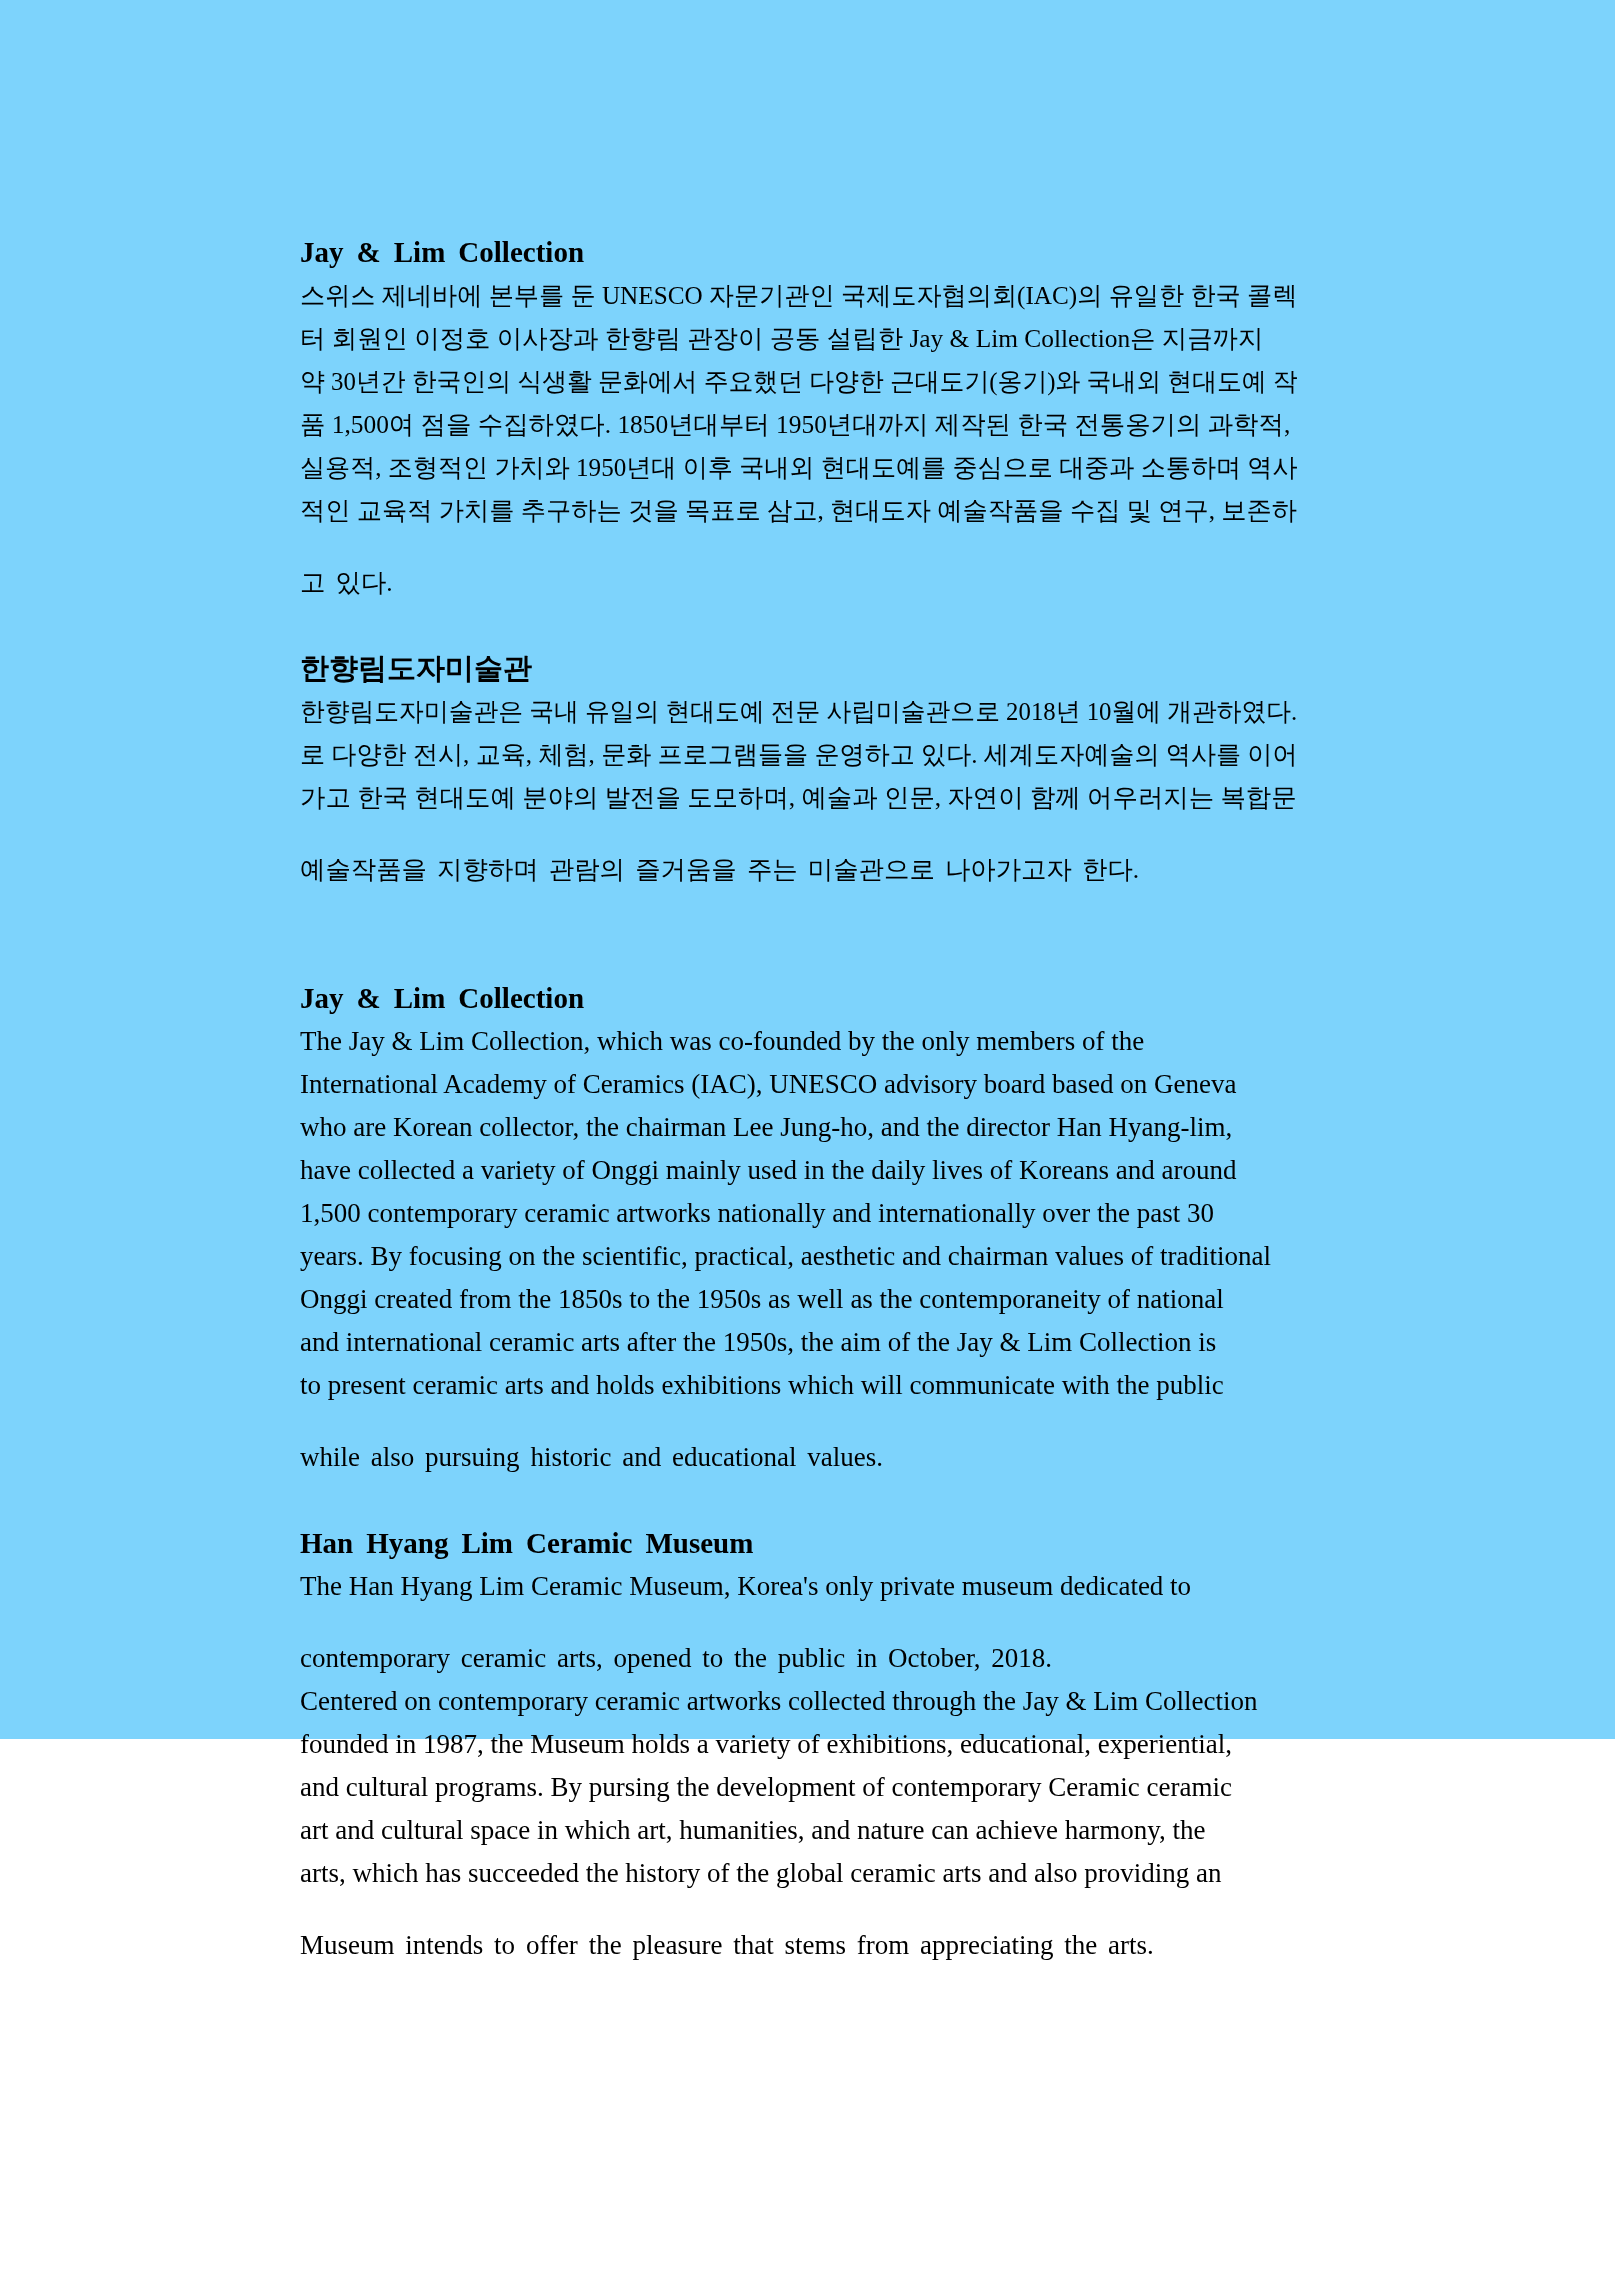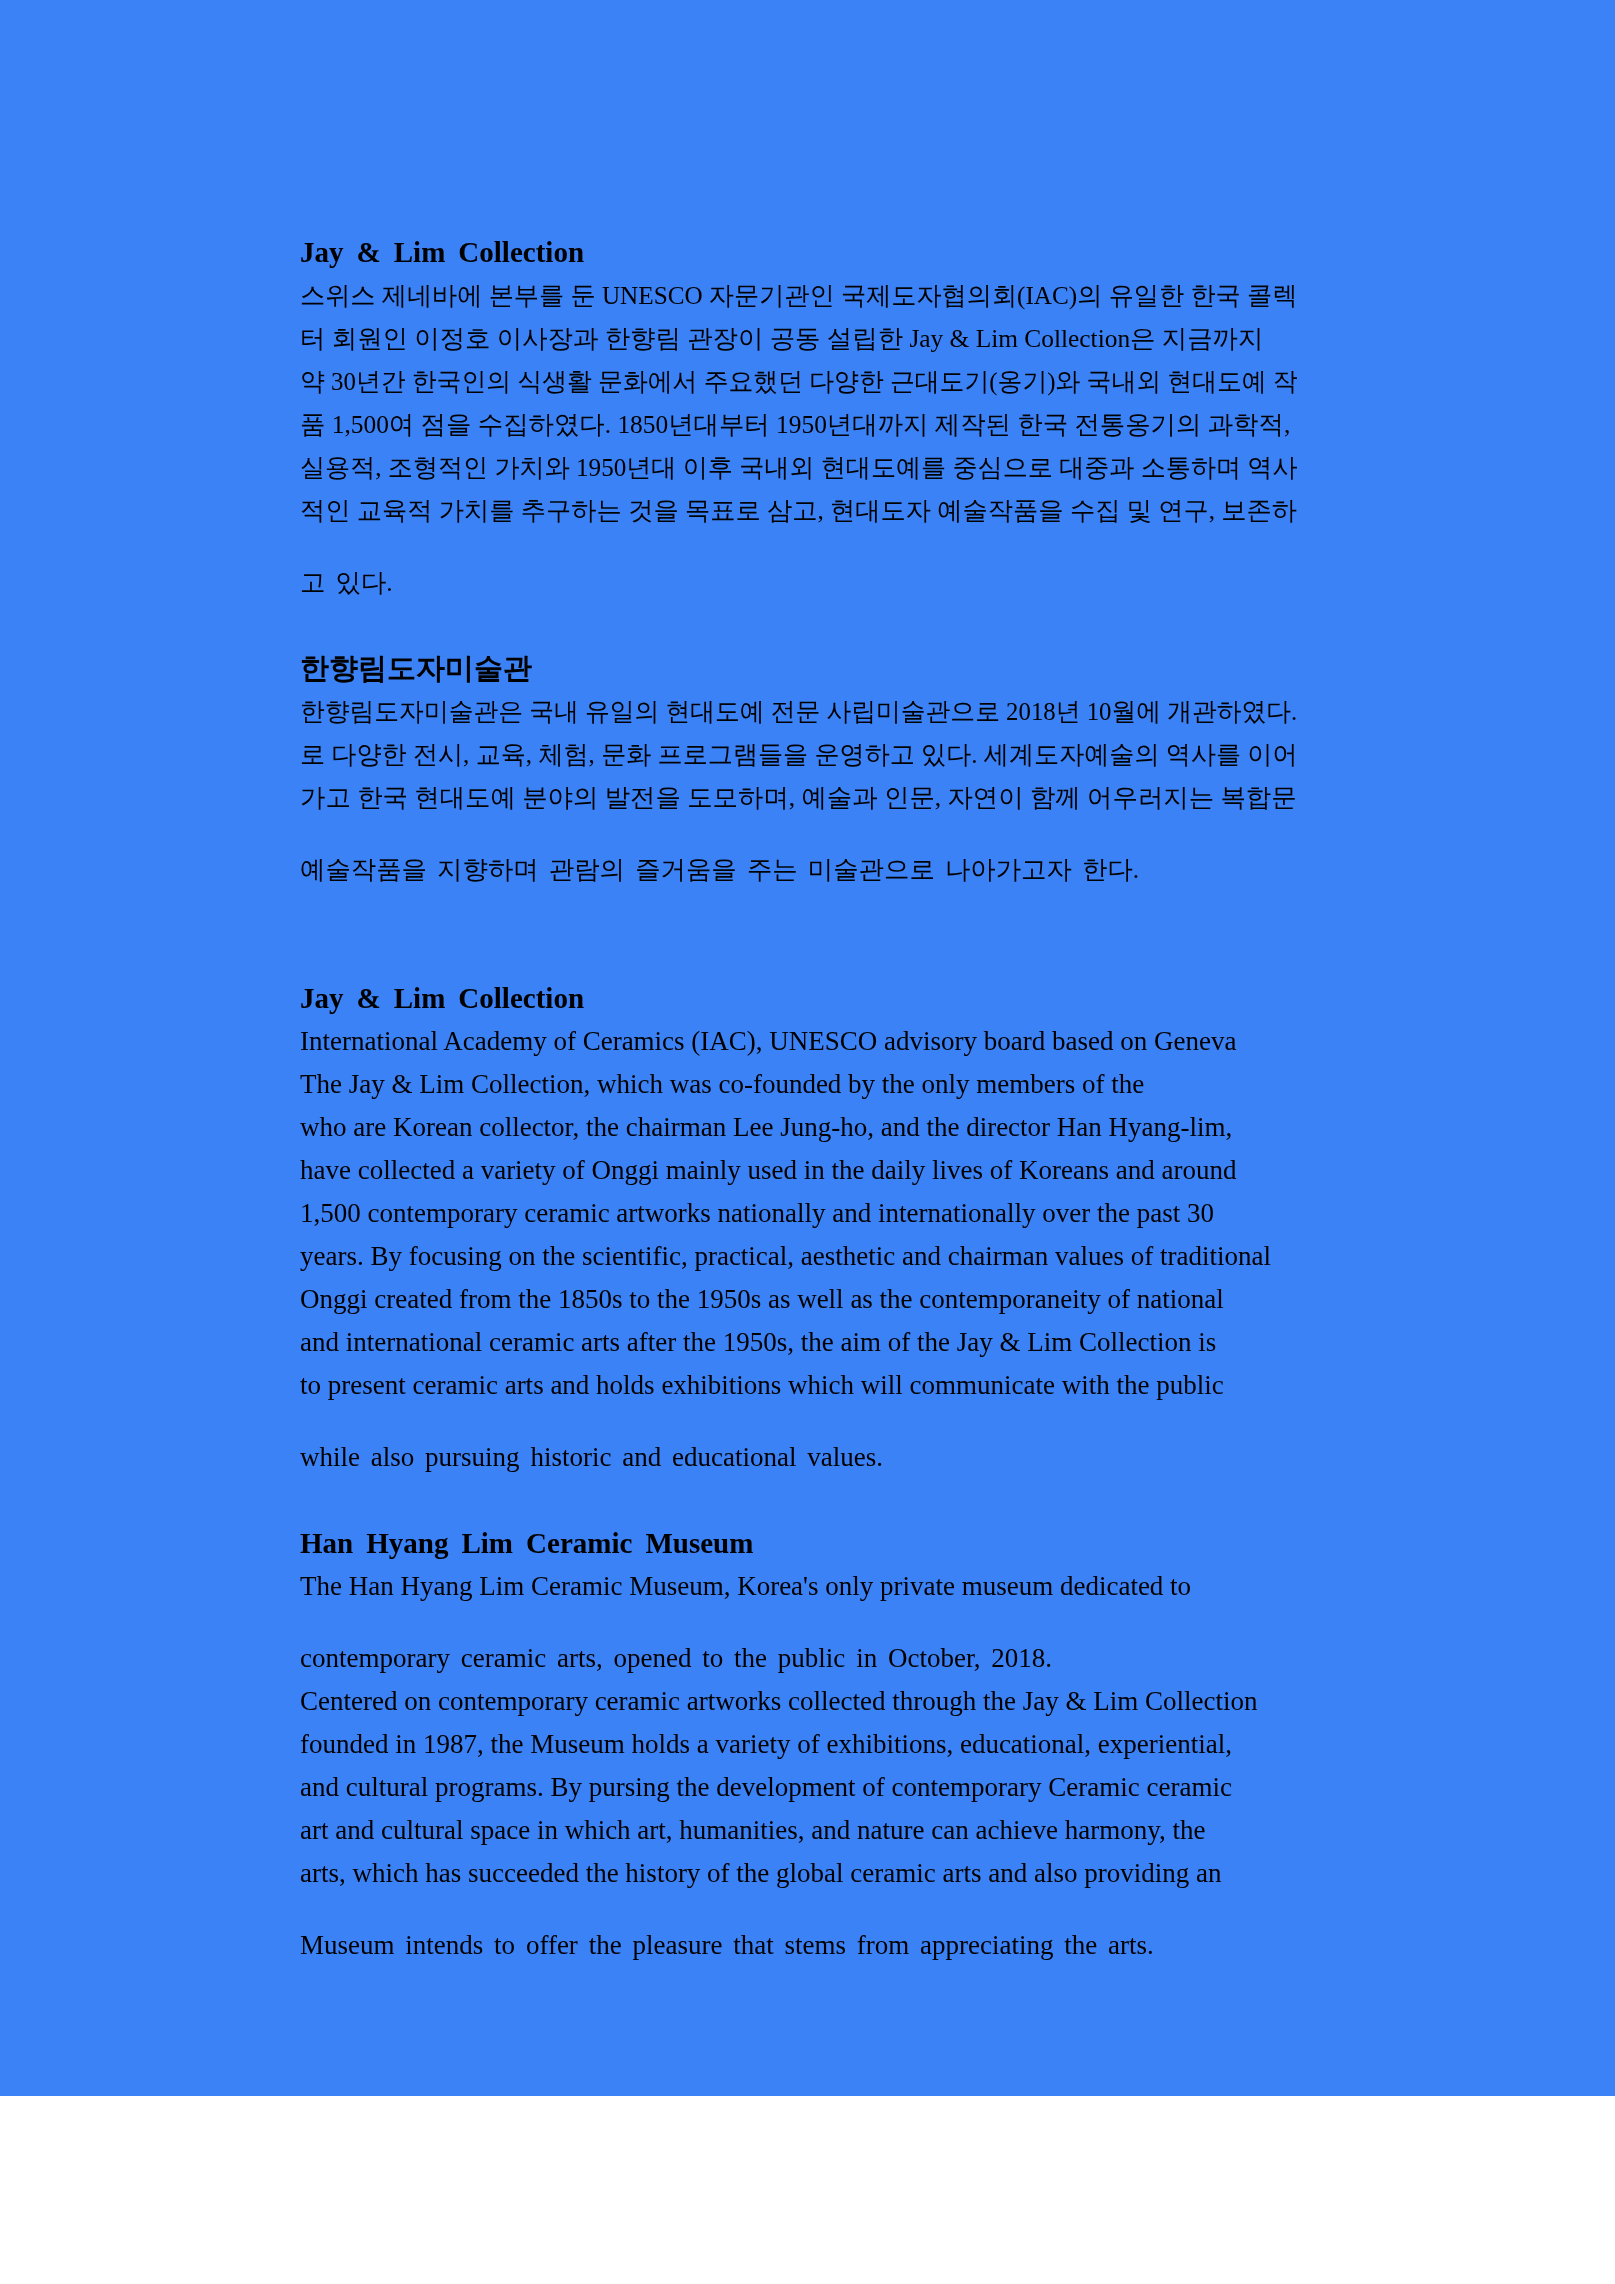--- a/index.html
+++ b/index.html
@@ -13,22 +13,22 @@
     position: relative;
     overflow: hidden;
     font-family: "Liberation Serif", "DejaVu Serif", serif;
     color: #000000;
   }
   .page {
     position: absolute;
     left: 0;
     top: 0;
     width: 1616px;
-    height: 2096px;
-    background: #3b82f6;
+    height: 1739px;
+    background: #7dd3fc;
   }
   .content {
     position: absolute;
     left: 300px;
     top: 231px;
     width: 999px;
   }
   .row {
     height: 43px;
     line-height: 43px;
@@ -69,22 +69,22 @@
     <div class="row h">한향림도자미술관</div>
     <div class="row line ko" style="transform-origin: left top; transform: scaleX(0.975796);">한향림도자미술관은 국내 유일의 현대도예 전문 사립미술관으로 2018년 10월에 개관하였다.</div>
     <div class="row line ko" style="transform-origin: left top; transform: scaleX(0.988387);">로 다양한 전시, 교육, 체험, 문화 프로그램들을 운영하고 있다. 세계도자예술의 역사를 이어</div>
     <div class="row line ko">가고 한국 현대도예 분야의 발전을 도모하며, 예술과 인문, 자연이 함께 어우러지는 복합문</div>
     <div class="row line ko last">예술작품을 지향하며 관람의 즐거움을 주는 미술관으로 나아가고자 한다.</div>
 
     <div class="row sp"></div>
     <div class="row sp"></div>
 
     <div class="row h">Jay &amp; Lim Collection</div>
+    <div class="row line en">The Jay &amp; Lim Collection, which was co-founded by the only members of the</div>
     <div class="row line en">International Academy of Ceramics (IAC), UNESCO advisory board based on Geneva</div>
-    <div class="row line en">The Jay &amp; Lim Collection, which was co-founded by the only members of the</div>
     <div class="row line en">who are Korean collector, the chairman Lee Jung-ho, and the director Han Hyang-lim,</div>
     <div class="row line en">have collected a variety of Onggi mainly used in the daily lives of Koreans and around</div>
     <div class="row line en">1,500 contemporary ceramic artworks nationally and internationally over the past 30</div>
     <div class="row line en">years. By focusing on the scientific, practical, aesthetic and chairman values of traditional</div>
     <div class="row line en">Onggi created from the 1850s to the 1950s as well as the contemporaneity of national</div>
     <div class="row line en">and international ceramic arts after the 1950s, the aim of the Jay &amp; Lim Collection is</div>
     <div class="row line en">to present ceramic arts and holds exhibitions which will communicate with the public</div>
     <div class="row line en last">while also pursuing historic and educational values.</div>
 
     <div class="row sp"></div>

